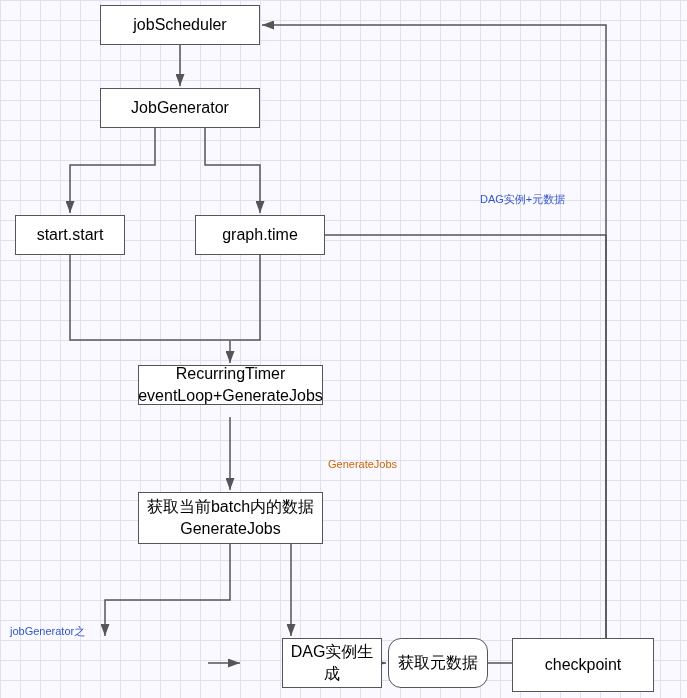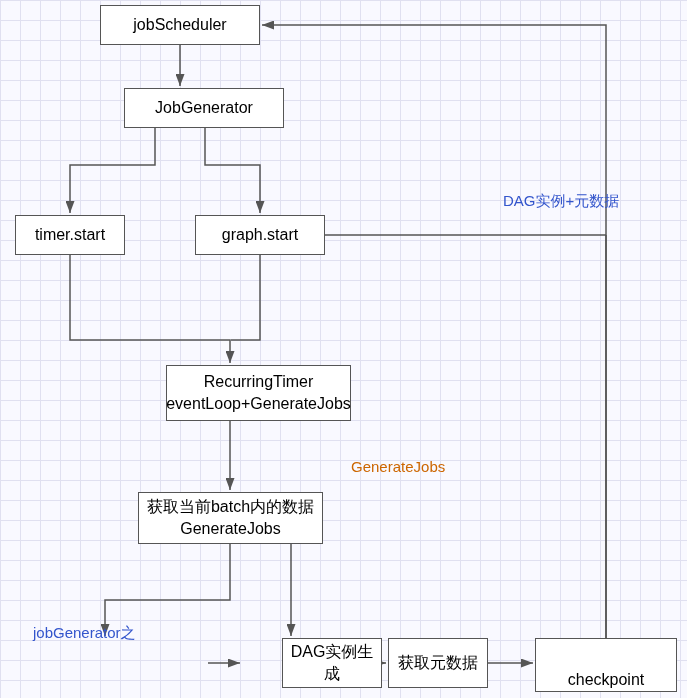--- a/index.html
+++ b/index.html
@@ -27,24 +27,23 @@
       background: #fff;
       display: flex;
       align-items: center;
       justify-content: center;
       text-align: center;
       font-size: 16px;
       line-height: 1.4;
     }
     .label {
       position: absolute;
-      font-size: 15px;
+      font-size: 11px;
       color: #333;
       background: transparent;
-      margin-left: 23px;
     }
     .label-blue {
       color: #3355cc;
     }
     .label-orange {
       color: #cc6600;
     }
     svg.arrows {
       position: absolute;
       top: 0; left: 0;
@@ -95,53 +94,53 @@
     <polyline points="325,235 606,235" stroke="#555" stroke-width="1.5" fill="none"></polyline>
 
     <line x1="606" y1="235" x2="606" y2="638" stroke="#555" stroke-width="1.5"></line>
 
   </svg>
 
   <div class="box" style="left:100px;top:5px;width:160px;height:40px;">
     <span>jobScheduler</span>
   </div>
 
-  <div class="box" style="left:100px;top:88px;width:160px;height:40px;margin-left:24px;">
+  <div class="box" style="left:100px;top:88px;width:160px;height:40px;">
     <span>JobGenerator</span>
   </div>
 
   <div class="box" style="left:15px;top:215px;width:110px;height:40px;">
-    <span>timer.start</span>
+    <span>start.start</span>
   </div>
 
   <div class="box" style="left:195px;top:215px;width:130px;height:40px;">
-    <span>graph.start</span>
+    <span>graph.time</span>
   </div>
 
-  <div class="box" style="left:138px;top:365px;width:185px;height:56px;white-space:pre-line;margin-left:28px;">
+  <div class="box" style="left:138px;top:365px;width:185px;height:40px;white-space:pre-line;">
     <span>RecurringTimer
 eventLoop+GenerateJobs</span>
   </div>
 
   <div class="box" style="left:138px;top:492px;width:185px;height:52px;white-space:pre-line;">
     <span>获取当前batch内的数据
 GenerateJobs</span>
   </div>
 
 
   <div class="box" style="left:242px;top:638px;width:100px;height:50px;white-space:pre-line;margin-left:40px;">
     <span>DAG实例生
 成</span>
   </div>
 
-  <div class="box" style="left:388px;top:638px;width:100px;height:50px;">
+  <div class="box" style="left:388px;top:638px;width:100px;height:50px;border-radius:13px;">
     <span>获取元数据</span>
   </div>
 
-  <div class="box" style="left:535px;top:638px;width:142px;height:54px;align-items:flex-end;">
+  <div class="box" style="left:512px;top:638px;width:142px;height:54px;">
     <span>checkpoint</span>
   </div>
 
   <div class="label label-blue" style="left:480px;top:192px;">
     <span>DAG实例+元数据</span>
   </div>
 
   <div class="label label-orange" style="left:328px;top:458px;">
     <span>GenerateJobs</span>
   </div>

